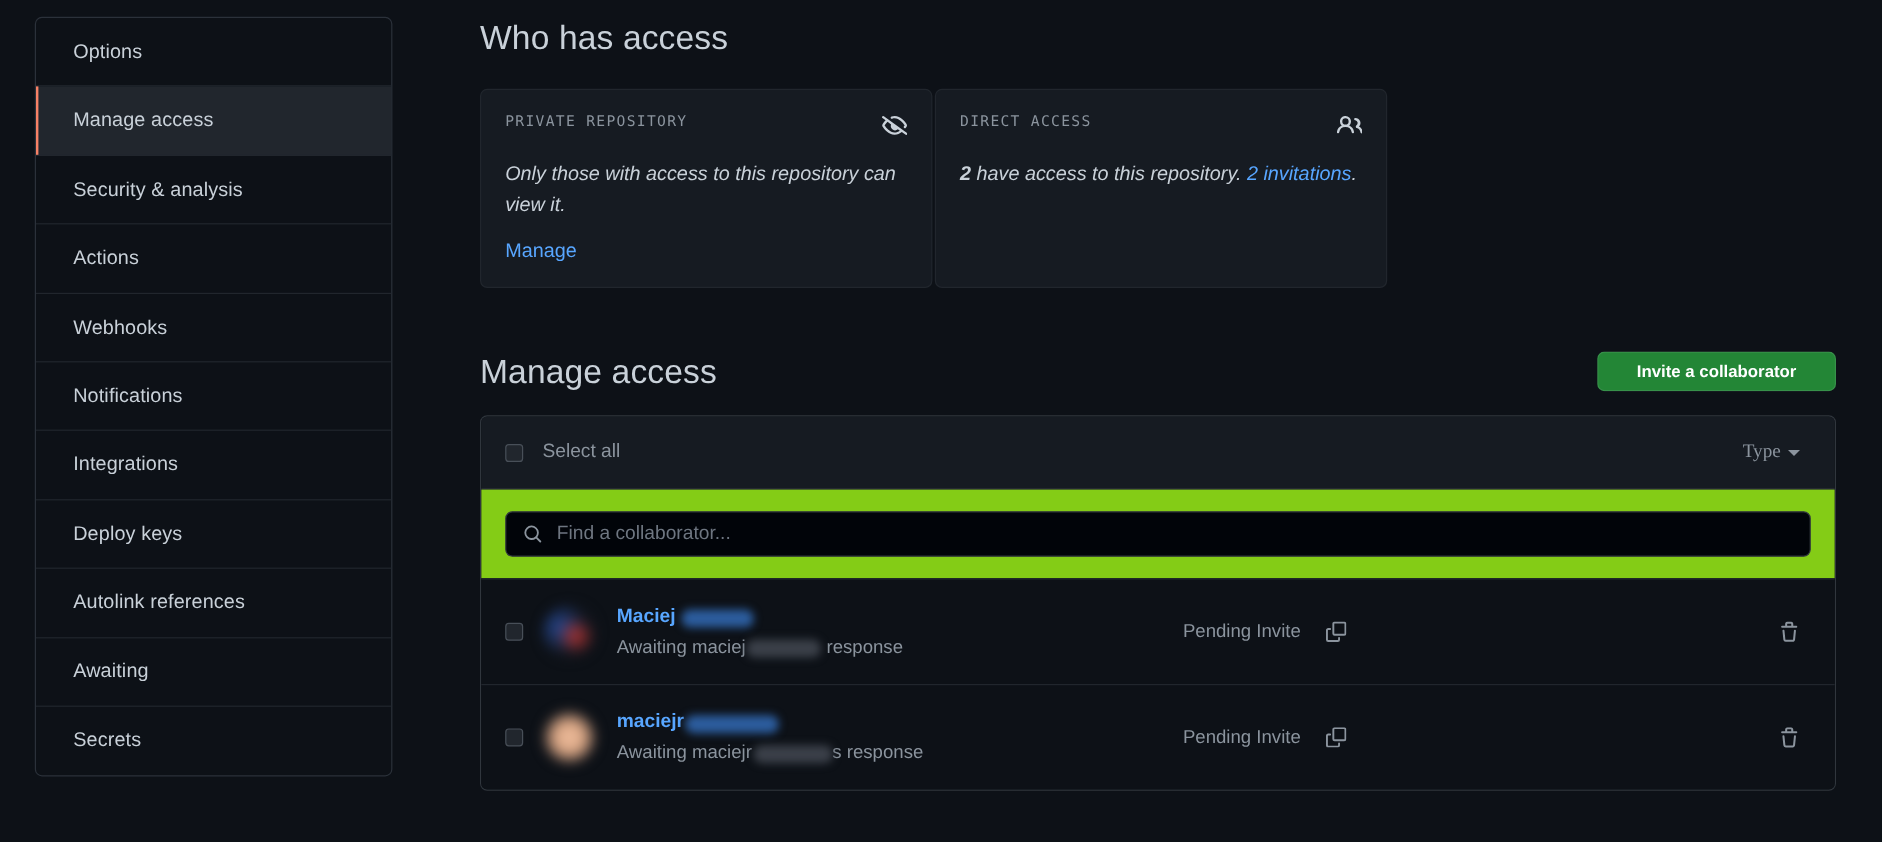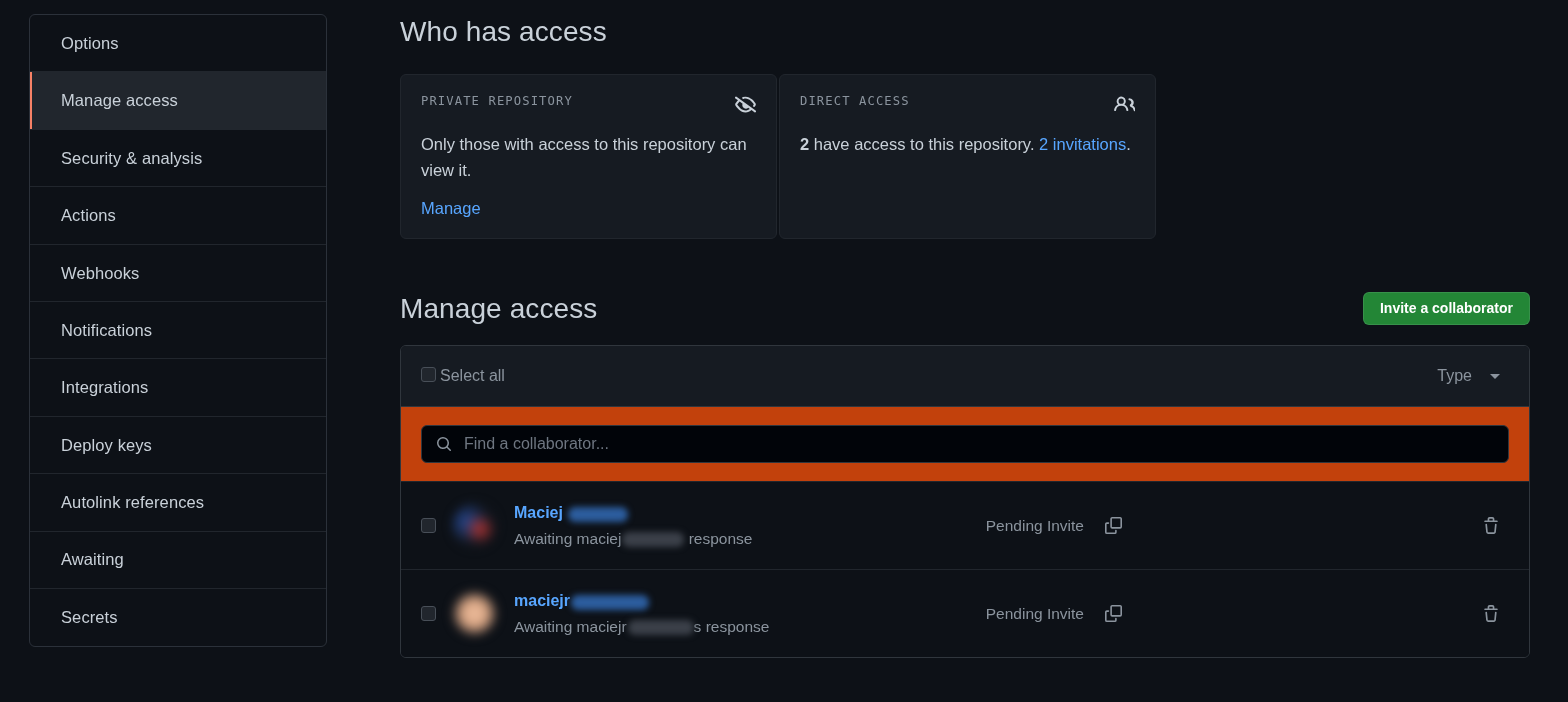--- a/index.html
+++ b/index.html
@@ -107,20 +107,21 @@
     letter-spacing: 1.1px;
     color: #8b949e;
     text-transform: uppercase;
   }
   .card-icon { color: #c9d1d9; display: block; }
   .card-body {
     margin-top: 13px;
     font-size: 16.5px;
     line-height: 1.55;
     color: #c9d1d9;
+    font-style: italic;
   }
   .card-body b { font-weight: 700; }
   a.link {
     color: #58a6ff;
     text-decoration: none;
     cursor: pointer;
   }
   .manage-link {
     display: inline-block;
     margin-top: 16px;
@@ -134,21 +135,21 @@
     align-items: center;
     justify-content: space-between;
     height: 42px;
   }
   .invite-btn {
     background: #238636;
     border: 1px solid rgba(240,246,252,0.10);
     color: #ffffff;
     font-size: 14px;
     font-weight: 700;
-    padding: 0 16px;
+    padding: 0 32px;
     height: 33px;
     line-height: 31px;
     border-radius: 6px;
     cursor: pointer;
     font-family: "Liberation Sans", sans-serif;
     white-space: nowrap;
   }
 
   
   .collab-box {
@@ -162,55 +163,56 @@
     background: #161b22;
     border-bottom: 1px solid #30363d;
     height: 61px;
     display: flex;
     align-items: center;
     justify-content: space-between;
     padding: 0 29px 0 20px;
   }
   .select-all {
     display: flex;
-    align-items: flex-start;
-    gap: 4px;
+    align-items: center;
+    gap: 16px;
   }
   .cbx {
     width: 15px;
     height: 15px;
     border-radius: 3px;
     border: 1px solid #484f58;
     background: #21262d;
     cursor: pointer;
     flex: 0 0 15px;
   }
   .select-all-label {
     font-size: 16px;
     color: #8b949e;
   }
   .type-filter {
     font-size: 16px;
     color: #8b949e;
     cursor: pointer;
     display: flex;
     align-items: center;
-    gap: 18px;
+    gap: 6px;
+    font-family: Liberation Serif, serif;
   }
   .caret {
     width: 0; height: 0;
     border-left: 5px solid transparent;
     border-right: 5px solid transparent;
     border-top: 5px solid #8b949e;
     display: inline-block;
   }
 
   .search-wrap {
     padding: 18px 20px 18px 20px;
-    background: #c2410c;
+    background: #84cc16;
   }
   .search-field {
     position: relative;
     height: 38px;
     border: 1px solid #30363d;
     border-radius: 6px;
     background: #010409;
     display: flex;
     align-items: center;
     padding-left: 14px;

